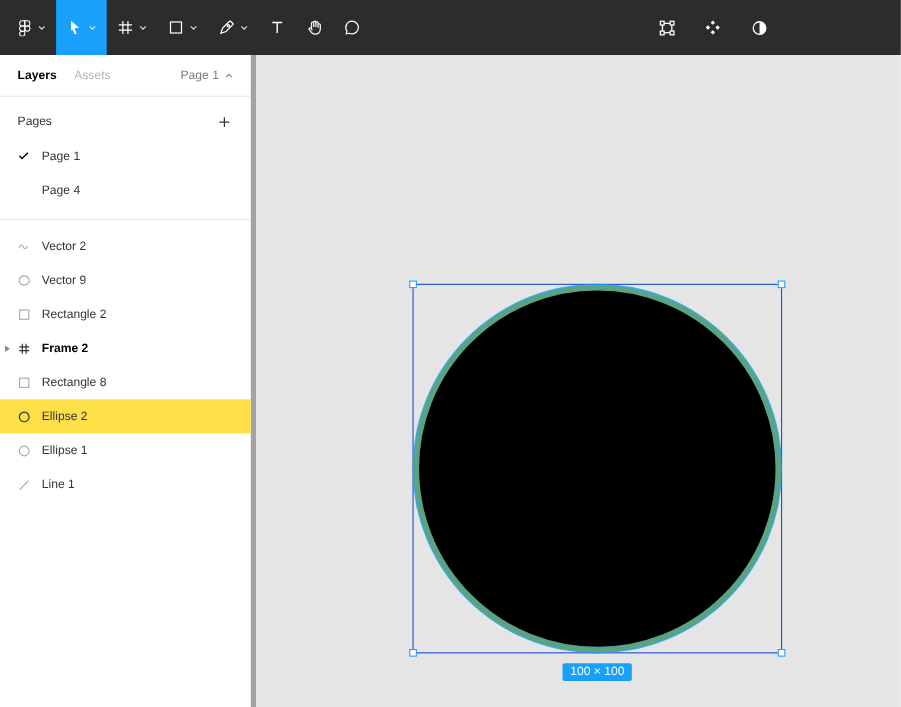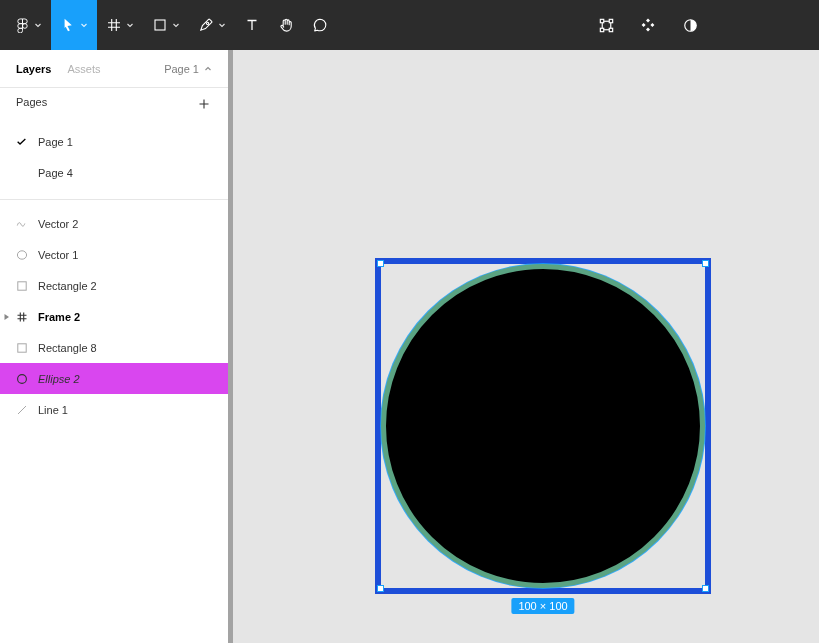--- a/index.html
+++ b/index.html
@@ -22,42 +22,42 @@
   .rtool { display:flex; align-items:center; justify-content:center; width:22px; height:32px; color:#fff; }
 
   
   .sidebar { position:absolute; left:0; top:50px; width:233px; bottom:0;
     background:#fff; border-right:5px solid #a3a3a3; overflow:hidden; }
   .tabs { height:38px; display:flex; align-items:center; padding:0 16px;
     border-bottom:1px solid #e6e6e6; }
   .tab { margin-right:16px; color:#b3b3b3; }
   .tab.active { color:#000; font-weight:bold; }
   .page-selector { margin-left:auto; display:flex; align-items:center; gap:5px; color:#7d7d7d; }
-  .pages-header { height:30px; margin-top:8px; display:flex; align-items:flex-start; padding:0 16px; }
+  .pages-header { height:30px; margin-top:8px; display:flex; align-items:center; padding:0 16px; }
   .pages-header .lbl { color:#333; }
   .add-page { margin-left:auto; display:flex; align-items:center; color:#333; padding:2px; }
   .page-row { height:31px; display:flex; align-items:center; padding:0 16px; color:#333; }
   .page-row .check { width:22px; display:flex; align-items:center; }
   .divider { border-top:1px solid #e6e6e6; margin-top:11px; }
   .layer-list { margin-top:8px; }
   .layer-row { position:relative; height:31px; display:flex; align-items:center;
     padding:0 8px 0 16px;text-align:center; }
-  .layer-row.selected { background:#d946ef;font-style:italic; }
+  .layer-row.selected { background:#fde047; }
   .licon { width:12px; height:12px; display:flex; align-items:center; justify-content:center;
     color:#a8a8a8; flex:none; }
   .layer-row.bold .licon, .layer-row.selected .licon { color:#333; }
   .lname { margin-left:10px; color:#333; white-space:nowrap; overflow:hidden; }
   .layer-row.bold .lname { font-weight:bold; color:#000; }
   .expander { position:absolute; left:4px; top:50%; transform:translateY(-50%);
     display:flex; color:#888; }
 
   
   .canvas { position:absolute; left:233px; top:50px; right:0; bottom:0; background:#e5e5e5; }
   .selection-box { position:absolute; left:142px; top:208px; width:336px; height:336px;
-    border:6px solid #1d4ed8; }
+    border:1px solid #1d4ed8; }
   .ellipse-shape { position:absolute; inset:0; border-radius:50%; background:#000;
     border:5px solid #5aa382; box-shadow:0 0 0 1px rgba(24,160,251,.85); }
   .handle { position:absolute; width:7px; height:7px; background:#fff;
     border:1px solid #18a0fb; }
   .handle.tl { left:-4px; top:-4px; }   .handle.tr { right:-4px; top:-4px; }
   .handle.bl { left:-4px; bottom:-4px; }.handle.br { right:-4px; bottom:-4px; }
   .size-badge { position:absolute; left:50%; top:100%; margin-top:10px;
     transform:translateX(-50%); background:#18a0fb; color:#fff; padding:2px 7px;
     border-radius:2px; white-space:nowrap; font-size:11px; }
 </style>
@@ -221,21 +221,21 @@
         </span>
         <span class="lname">Vector 2</span>
       </div>
 
       <div class="layer-row">
         <span class="licon">
           <svg width="12" height="12" viewBox="0 0 12 12" fill="none" stroke="currentColor" stroke-width="1">
               <ellipse cx="6" cy="6" rx="4.6" ry="4.2"></ellipse>
             </svg>
         </span>
-        <span class="lname">Vector 1</span>
+        <span class="lname">Vector 9</span>
       </div>
 
 
 
       <div class="layer-row">
         <span class="licon">
           <svg width="12" height="12" viewBox="0 0 12 12" fill="none" stroke="currentColor" stroke-width="1">
               <rect x="1.8" y="1.8" width="8.4" height="8.4"></rect>
             </svg>
         </span>
@@ -269,20 +269,28 @@
         <span class="licon">
           <svg width="12" height="12" viewBox="0 0 12 12" fill="none" stroke="currentColor" stroke-width="1.1">
               <circle cx="6" cy="6" r="4.4"></circle>
             </svg>
         </span>
         <span class="lname">Ellipse 2</span>
       </div>
 
 
 
+      <div class="layer-row">
+        <span class="licon">
+          <svg width="12" height="12" viewBox="0 0 12 12" fill="none" stroke="currentColor" stroke-width="1">
+              <circle cx="6" cy="6" r="4.4"></circle>
+            </svg>
+        </span>
+        <span class="lname">Ellipse 1</span>
+      </div>
 
       <div class="layer-row">
         <span class="licon">
           <svg width="12" height="12" viewBox="0 0 12 12" fill="none" stroke="currentColor" stroke-width="1">
               <path d="M2 10l8-8"></path>
             </svg>
         </span>
         <span class="lname">Line 1</span>
       </div>
 

